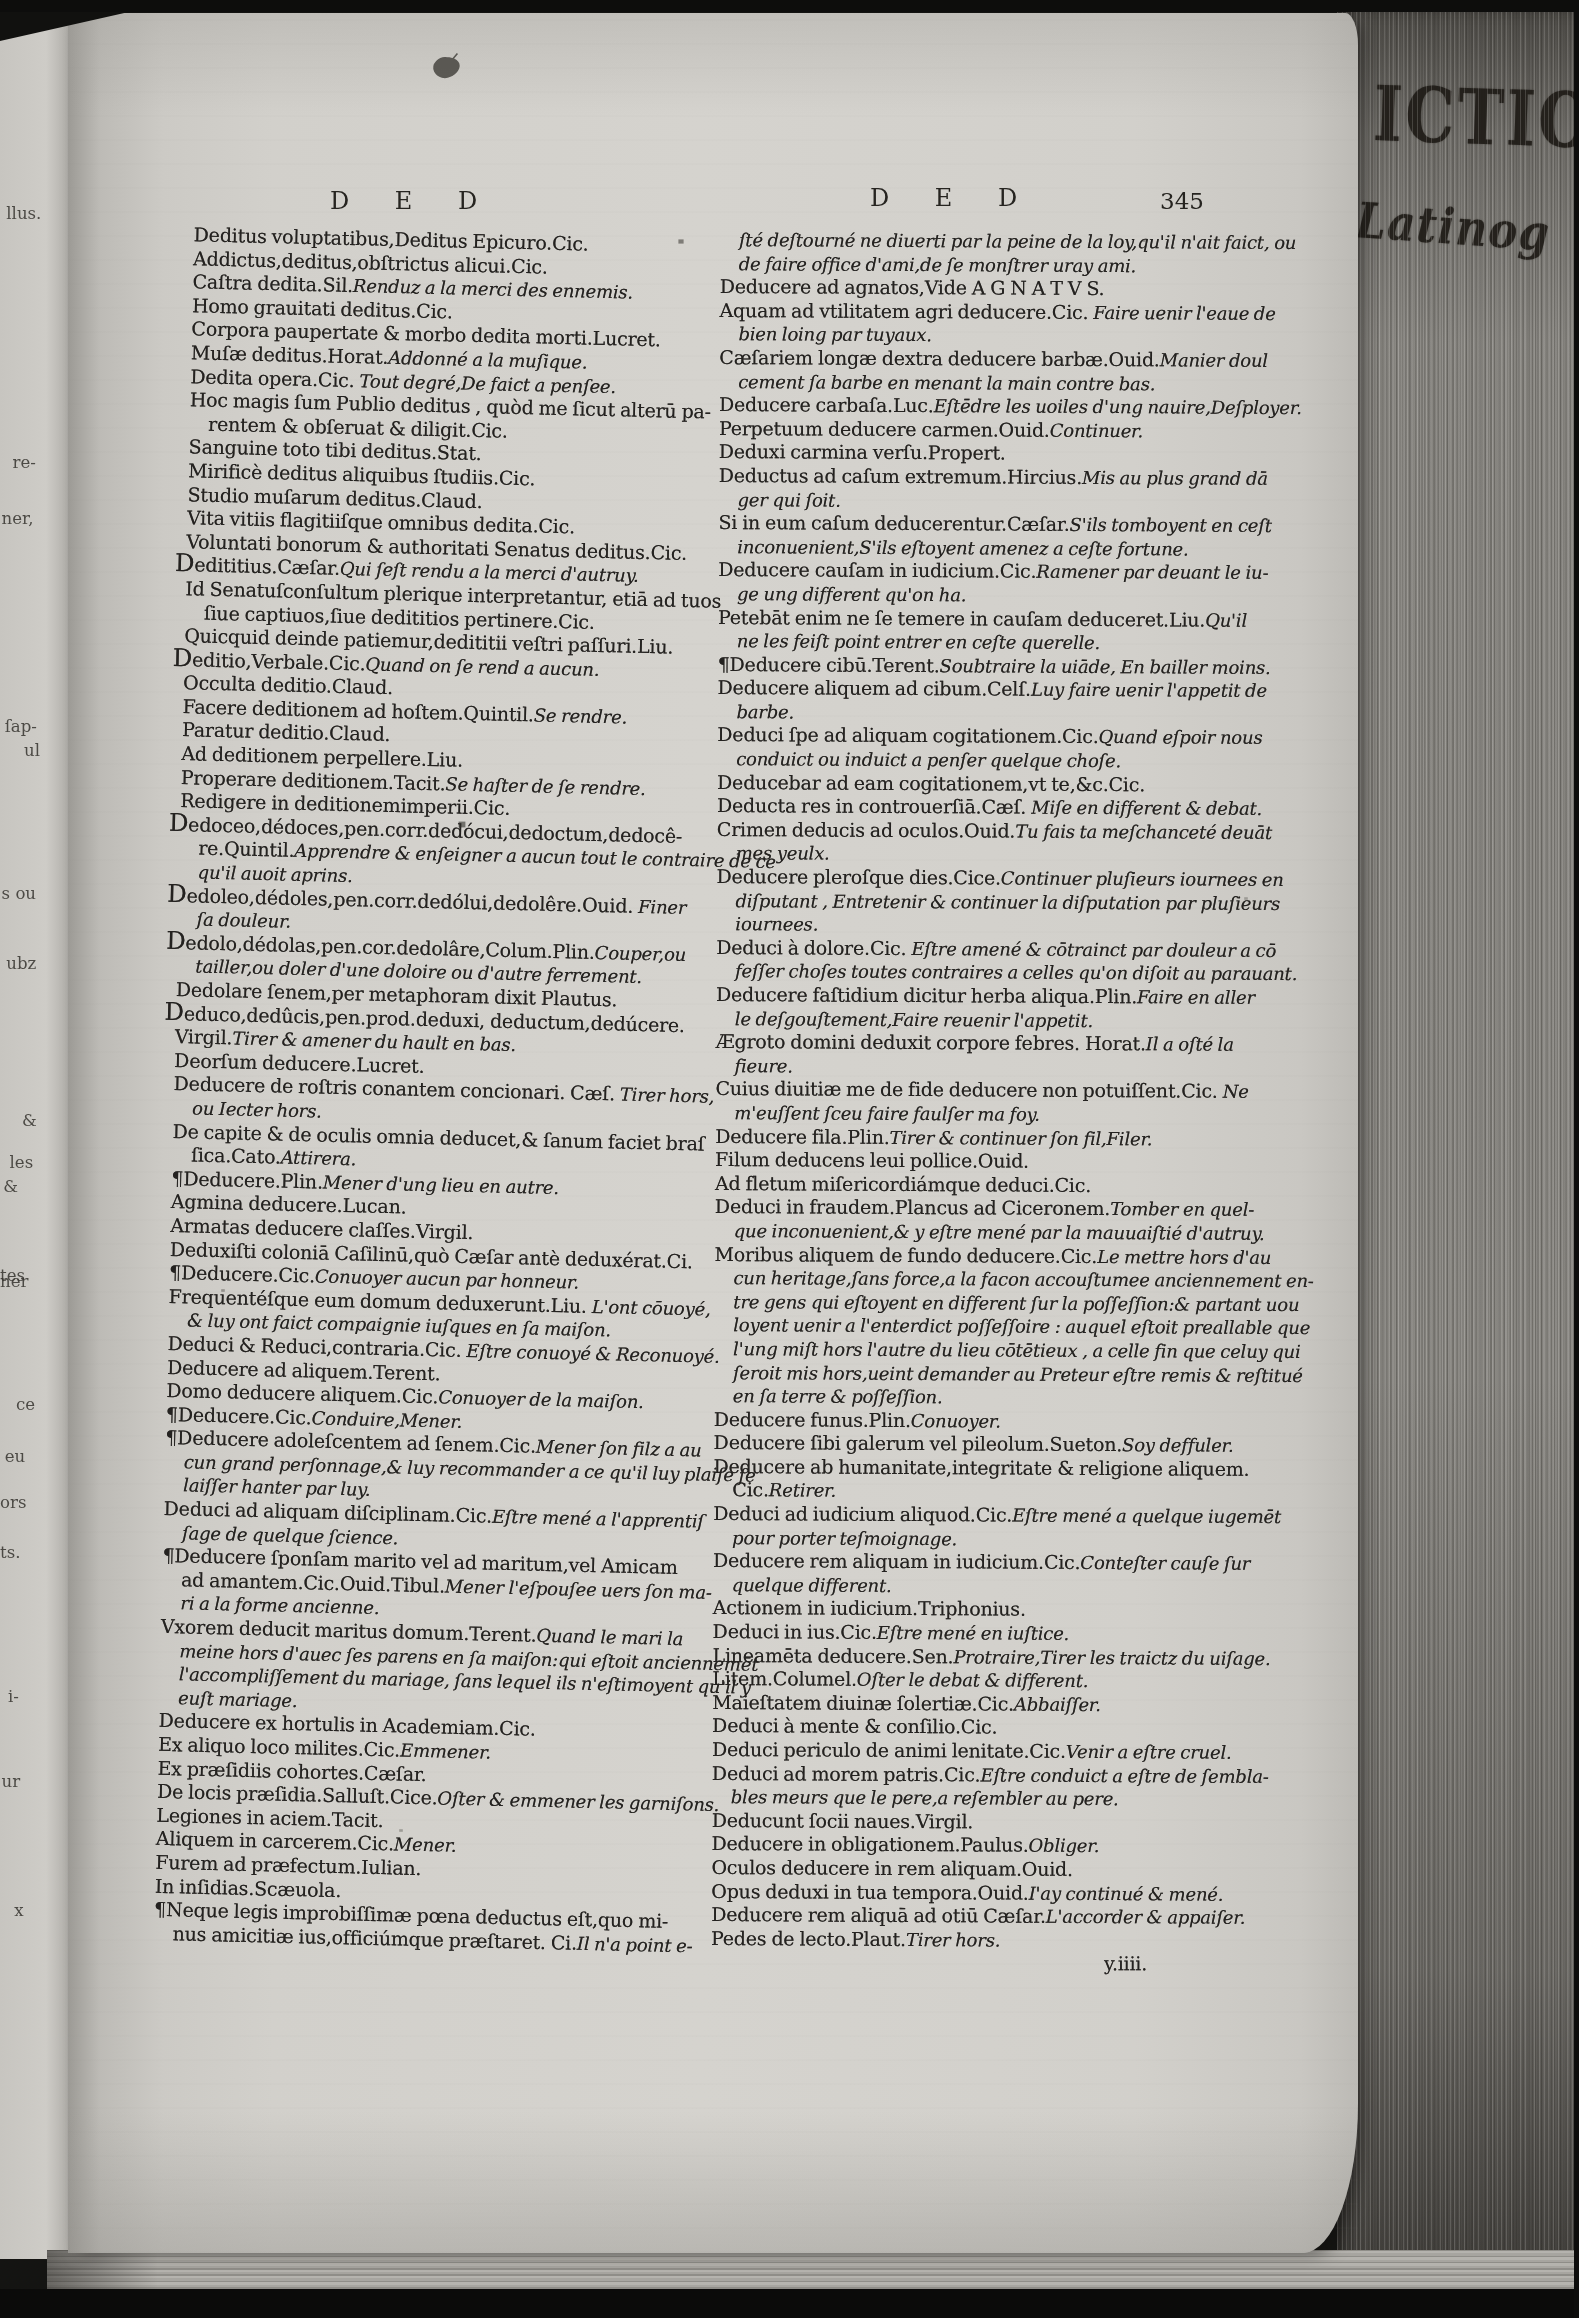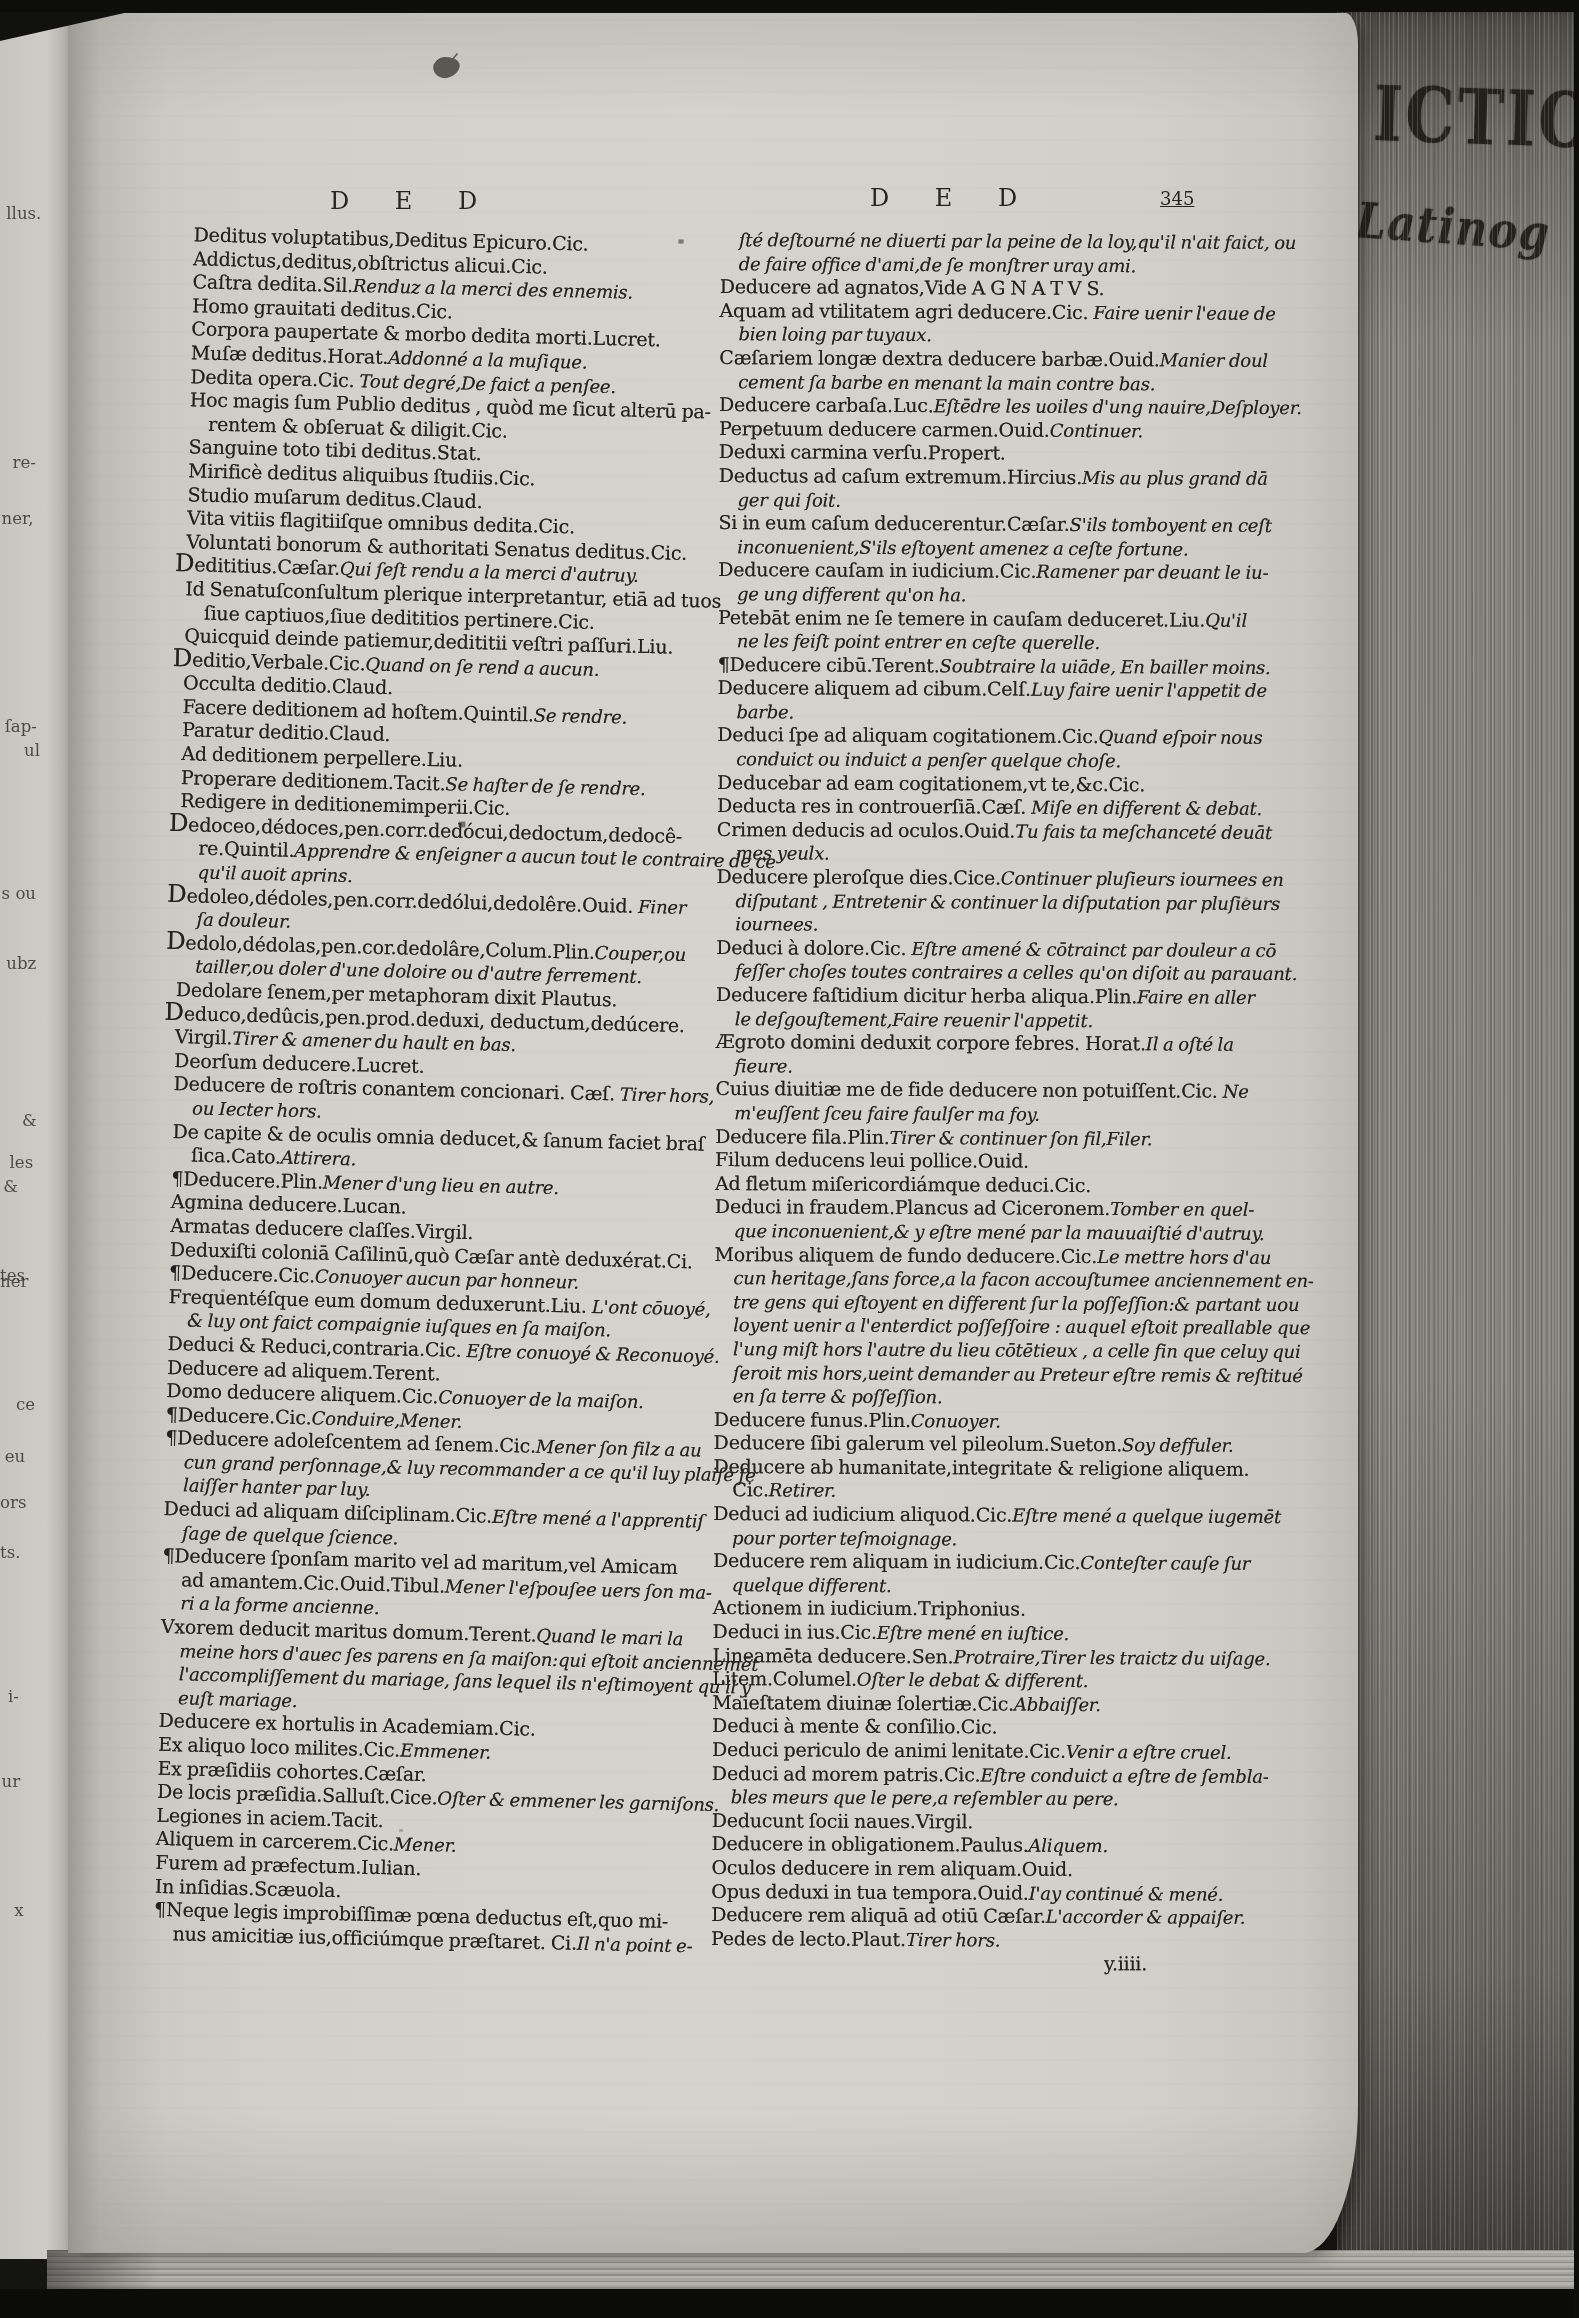--- a/index.html
+++ b/index.html
@@ -27,21 +27,21 @@
   .page{position:absolute;left:68px;top:12.6px;width:1290px;height:2240px;
     border-bottom-right-radius:55px 150px;border-top-right-radius:12.6px 32px;
     background:
       linear-gradient(180deg,rgba(158,156,151,.35) 0,rgba(158,156,151,0) 103px),
       linear-gradient(0deg,rgba(146,144,139,.42) 0,rgba(146,144,139,0) 142px),
       linear-gradient(90deg,#9c9a95 0,#bdbbb6 32px,#cccac5 95px,#d2d0cb 205px,#d5d3ce 632px,#d2d0cb 1066px,#c9c7c2 1232px,#b7b5b0 1313px);
     box-shadow:8px 4.7px 17.4px -4.7px rgba(18,16,14,.55);}
   .ghost{position:absolute;inset:0;opacity:.5;
       background:repeating-linear-gradient(0deg,rgba(128,126,120,.05) 0 2.4px,rgba(128,126,120,0) 2.4px 24px);}
   .runhead{position:absolute;font-size:24px;letter-spacing:19px;color:#262420;}
-  .pageno{position:absolute;font-size:18px;color:#262420;text-decoration:underline;}
+  .pageno{position:absolute;font-size:23px;color:#262420;}
   .ornament{position:absolute;left:363px;top:41px;transform:rotate(-14deg);opacity:.8;}
   
   .col{position:absolute;width:537px;color:#242220;}
   .col-left{left:115px;top:210px;transform:rotate(1.35deg);transform-origin:0 0;}
   .col-right{left:641px;top:215px;transform:rotate(0.3deg);transform-origin:0 0;}
   .ln{line-height:23.6px;font-size:19px;white-space:nowrap;letter-spacing:-0.2px;word-spacing:-0.8px;
       text-shadow:0 0 0.4px rgba(42,40,36,.65);}
   .ln .it{font-style:italic;font-size:18px;}
   .ind1{margin-left:11px;}
   .ind2{margin-left:30px;}
@@ -248,21 +248,21 @@
         <div class="ln ind1"><span class="rm">Actionem in iudicium.Triphonius.</span></div>
         <div class="ln ind1"><span class="rm">Deduci in ius.Cic.</span><span class="it">Eſtre mené en iuſtice.</span></div>
         <div class="ln ind1"><span class="rm">Lineamēta deducere.Sen.</span><span class="it">Protraire,Tirer les traictz du uiſage.</span></div>
         <div class="ln ind1"><span class="rm">Litem.Columel.</span><span class="it">Oſter le debat &amp; different.</span></div>
         <div class="ln ind1"><span class="rm">Maieſtatem diuinæ ſolertiæ.Cic.</span><span class="it">Abbaiſſer.</span></div>
         <div class="ln ind1"><span class="rm">Deduci à mente &amp; conſilio.Cic.</span></div>
         <div class="ln ind1"><span class="rm">Deduci periculo de animi lenitate.Cic.</span><span class="it">Venir a eſtre cruel.</span></div>
         <div class="ln ind1"><span class="rm">Deduci ad morem patris.Cic.</span><span class="it">Eſtre conduict a eſtre de ſembla-</span></div>
         <div class="ln ind2"><span class="it">bles meurs que le pere,a reſembler au pere.</span></div>
         <div class="ln ind1"><span class="rm">Deducunt ſocii naues.Virgil.</span></div>
-        <div class="ln ind1"><span class="rm">Deducere in obligationem.Paulus.</span><span class="it">Aliquem.</span></div>
+        <div class="ln ind1"><span class="rm">Deducere in obligationem.Paulus.</span><span class="it">Obliger.</span></div>
         <div class="ln ind1"><span class="rm">Oculos deducere in rem aliquam.Ouid.</span></div>
         <div class="ln ind1"><span class="rm">Opus deduxi in tua tempora.Ouid.</span><span class="it">I'ay continué &amp; mené.</span></div>
         <div class="ln ind1"><span class="rm">Deducere rem aliquā ad otiū Cæſar.</span><span class="it">L'accorder &amp; appaiſer.</span></div>
         <div class="ln ind1"><span class="rm">Pedes de lecto.Plaut.</span><span class="it">Tirer hors.</span></div>
         <div class="ln sig">y.iiii.</div>
       </div>
 
     <div class="specks"></div>
   </div>
 

